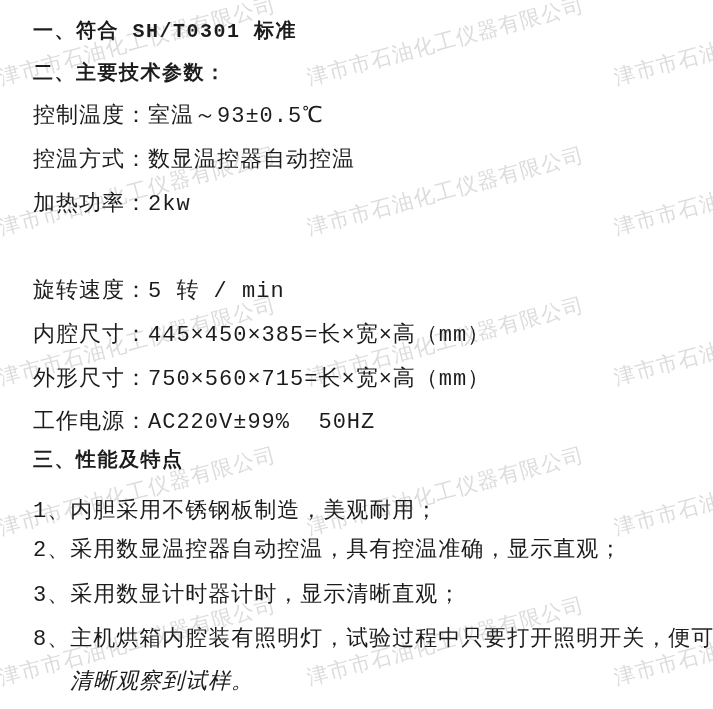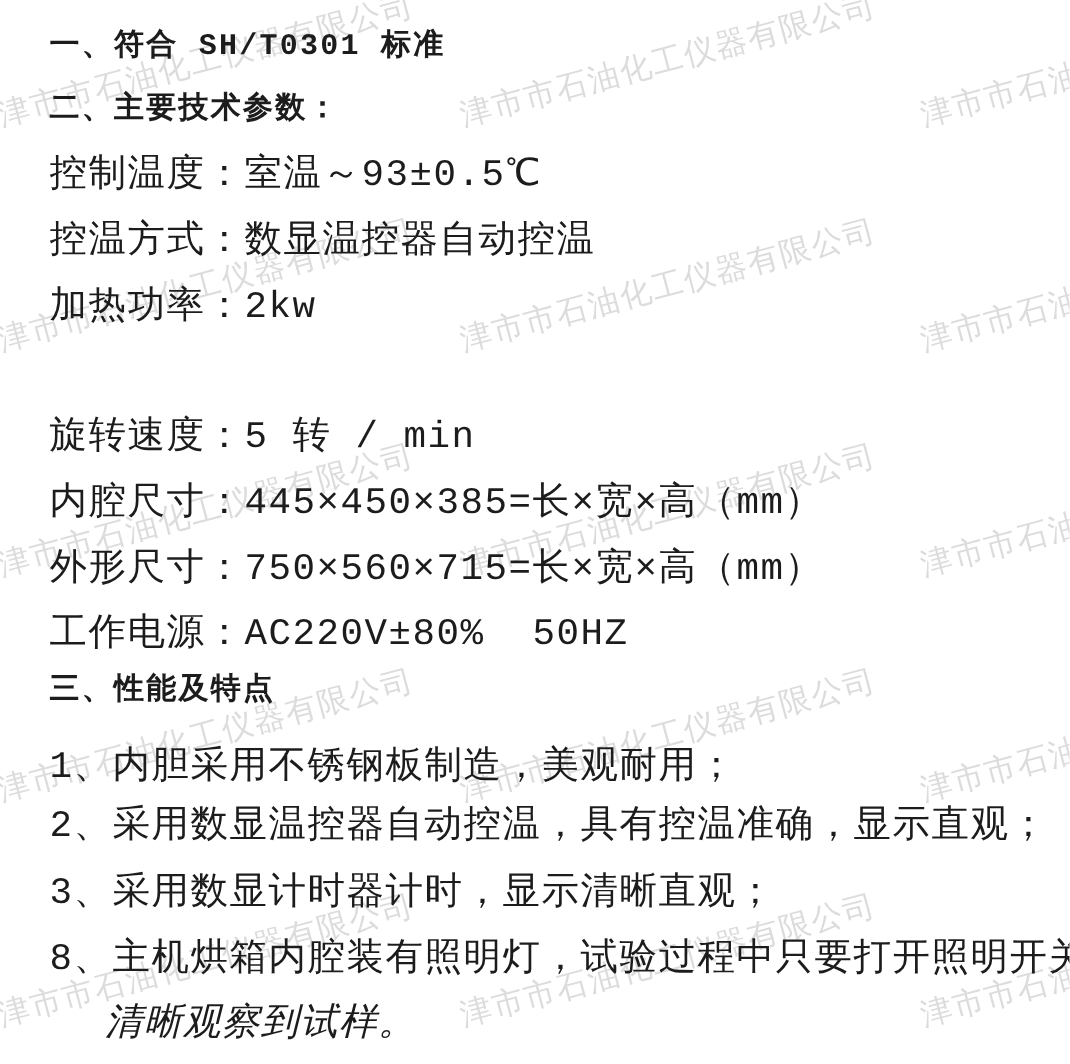--- a/index.html
+++ b/index.html
@@ -39,21 +39,21 @@
   }
   
   .content {
     position: absolute;
     inset: 0;
     z-index: 1;
   }
   .line {
     position: absolute;
     left: 33px;
-    font-size: 25px;
+    font-size: 22px;
     line-height: 24px;
     letter-spacing: 1px;
     white-space: pre;
     color: #1c1c1c;
   }
   .line.heading {
     font-weight: bold;
     font-size: 20px;
     letter-spacing: 1.5px;
   }
@@ -88,21 +88,21 @@
 
   <div class="content">
     <div class="line heading" style="top:20px">一、符合 SH/T0301 标准</div>
     <div class="line heading" style="top:62px">二、主要技术参数：</div>
     <div class="line" style="top:105px">控制温度：室温～93±0.5℃</div>
     <div class="line" style="top:149px">控温方式：数显温控器自动控温</div>
     <div class="line" style="top:193px">加热功率：2kw</div>
     <div class="line" style="top:280px">旋转速度：5 转 / min</div>
     <div class="line" style="top:324px">内腔尺寸：445×450×385=长×宽×高（mm）</div>
     <div class="line" style="top:368px">外形尺寸：750×560×715=长×宽×高（mm）</div>
-    <div class="line" style="top:411px">工作电源：AC220V±80%  50HZ</div>
+    <div class="line" style="top:411px">工作电源：AC220V±99%  50HZ</div>
     <div class="line heading" style="top:449px">三、性能及特点</div>
     <div class="line" style="top:500px">1、内胆采用不锈钢板制造，美观耐用；</div>
     <div class="line" style="top:539px">2、采用数显温控器自动控温，具有控温准确，显示直观；</div>
     <div class="line" style="top:584px">3、采用数显计时器计时，显示清晰直观；</div>
     <div class="line" style="top:628px">8、主机烘箱内腔装有照明灯，试验过程中只要打开照明开关，便可</div>
     <div class="line indent" style="top:671px">清晰观察到试样。</div>
   </div>
 
 </div>
 

